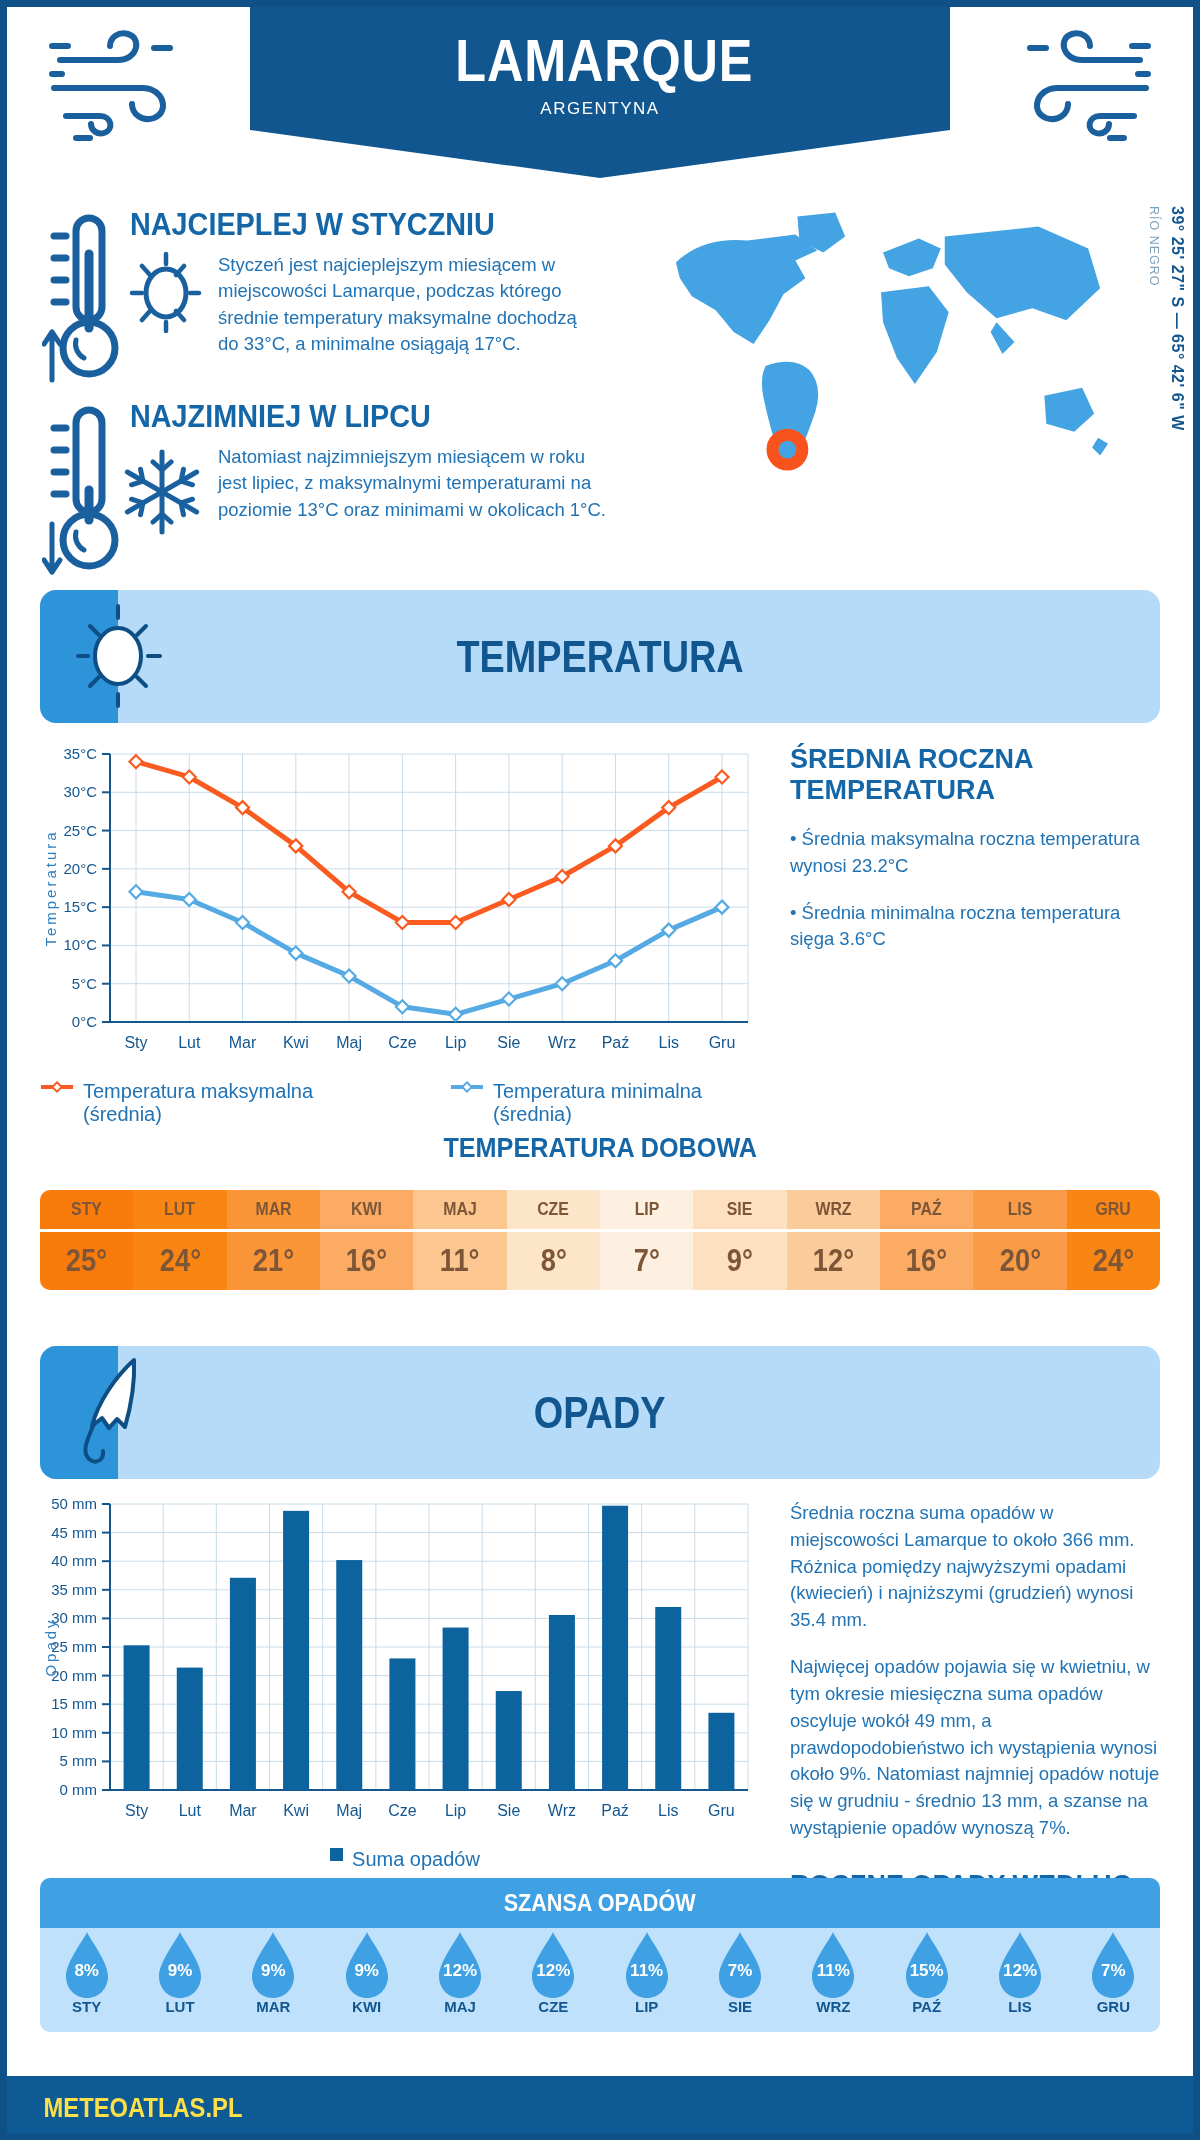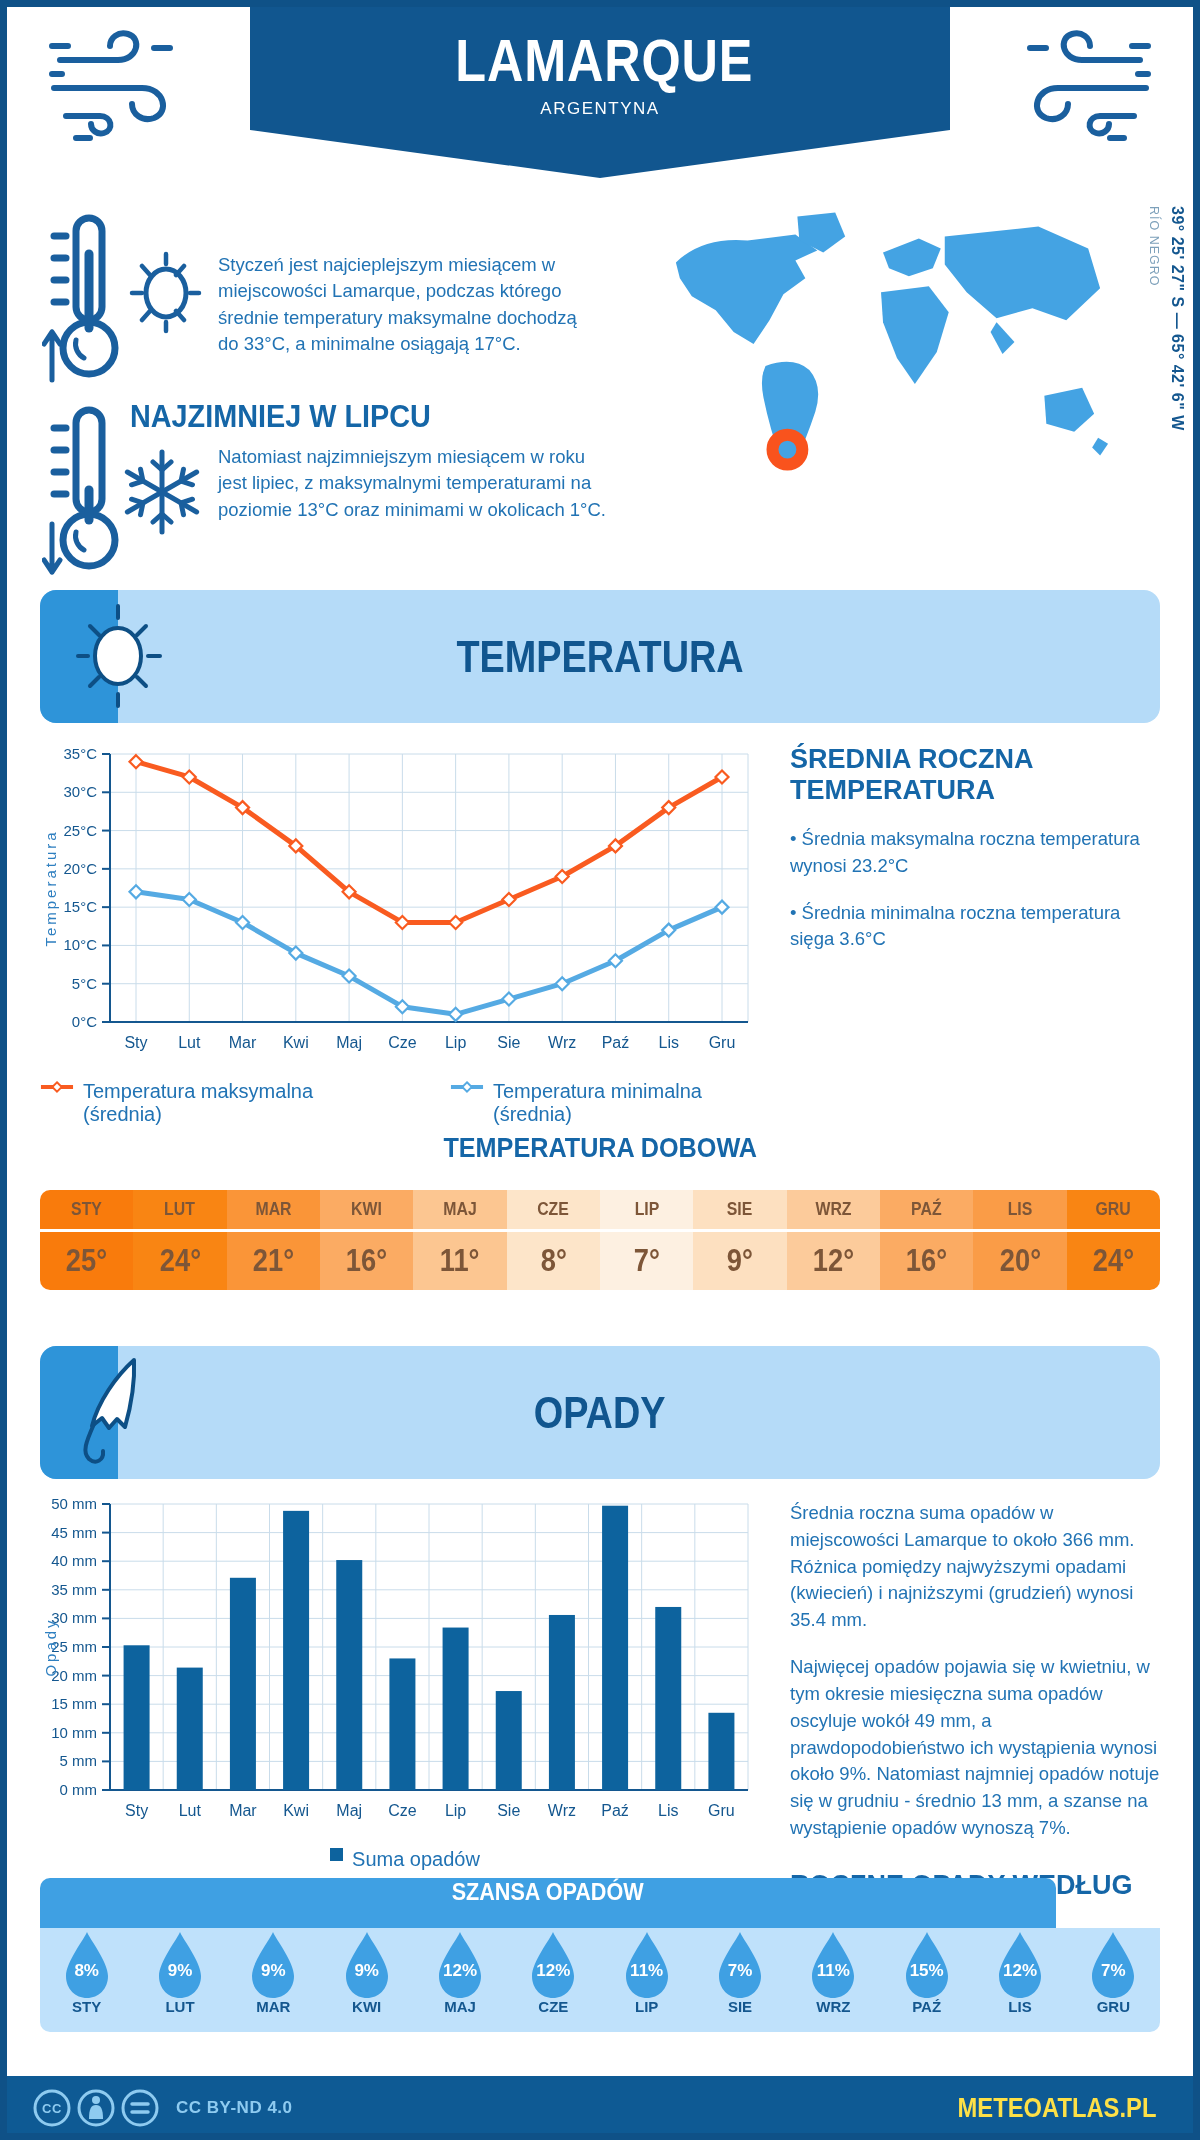--- a/index.html
+++ b/index.html
@@ -53,22 +53,22 @@
   
   .daily-table { position:absolute; left:40px; top:1190px; width:1120px; height:100px; display:grid;
     grid-template-columns:repeat(12,1fr); border-radius:10px; overflow:hidden; }
   .daily-col { display:flex; flex-direction:column; }
   .daily-col .m { height:42px; display:flex; align-items:center; justify-content:center; border-bottom:3px solid #fff;
     color:#7d5638; font-size:18px; font-weight:bold; }
   .daily-col .v { flex:1; display:flex; align-items:center; justify-content:center; color:#7d5638; font-size:31px; font-weight:bold; }
   .daily-col .m span,.daily-col .v span { display:inline-block; transform:scaleX(0.88); }
 
   
-  .chance-head { position:absolute; left:40px; top:1878px; width:1016px; height:50px; background:#3fa0e3;
-    border-radius:10px 10px 0 0; display:flex; align-items:flex-start; justify-content:center; color:#fff; font-size:24px; font-weight:bold; }
+  .chance-head { position:absolute; left:40px; top:1878px; width:1120px; height:50px; background:#3fa0e3;
+    border-radius:10px 10px 0 0; display:flex; align-items:center; justify-content:center; color:#fff; font-size:24px; font-weight:bold; }
   .chance-head span { display:inline-block; transform:scaleX(0.9); }
   .chance-row { position:absolute; left:40px; top:1928px; width:1120px; height:104px; background:#bfe1fb;
     border-radius:0 0 10px 10px; display:grid; grid-template-columns:repeat(12,1fr); }
   .drop-cell { position:relative; text-align:center; }
   .drop-cell svg { display:block; margin:2px auto 0; }
   .drop-cell .pct { position:absolute; top:33px; left:0; right:0; text-align:center; color:#fff; font-size:17px; font-weight:bold; }
   .drop-cell .mon { display:block; margin-top:-2px; color:#14578f; font-size:15px; font-weight:bold; }
 
   
   .footer { position:absolute; left:0; right:0; bottom:0; height:64px; background:#0e5a94; display:flex;
@@ -108,20 +108,21 @@
     <line x1="12" y1="24" x2="24" y2="24"></line>
       <line x1="12" y1="46" x2="24" y2="46"></line>
     <line x1="12" y1="68" x2="24" y2="68"></line>
       <line x1="12" y1="90" x2="24" y2="90"></line>
     <path d="M10 168 V120 M10 120 l-8 12 M10 120 l8 12" stroke-width="5"></path>
   </svg>
   <svg class="icon-abs" style="left:126px;top:250px" width="76" height="84" viewBox="0 0 76 84" fill="none" stroke="#1a5f9e" stroke-width="5" stroke-linecap="round">
     <ellipse cx="40" cy="43" rx="20" ry="24"></ellipse>
     <path d="M40 4 v10 M40 72 v9 M6 43 h10 M64 43 h9 M16 16 l8 9 M58 16 l-8 9 M16 70 l8 -9 M58 70 l-8 -9" stroke-width="4.5"></path>
   </svg>
+  <div class="hl-head" style="left:130px;top:206px"><span>NAJCIEPLEJ W STYCZNIU</span></div>
   <div class="hl-text" style="left:218px;top:252px;width:372px">Styczeń jest najcieplejszym miesiącem w miejscowości Lamarque, podczas którego średnie temperatury maksymalne dochodzą do 33°C, a minimalne osiągają 17°C.</div>
 
   <svg class="icon-abs" style="left:42px;top:404px" width="82" height="180" viewBox="0 0 82 180" fill="none" stroke="#1a5f9e" stroke-width="7" stroke-linecap="round">
     <rect x="34" y="6" width="26" height="102" rx="13"></rect>
     <circle cx="47" cy="136" r="26"></circle>
     <line x1="47" y1="86" x2="47" y2="116" stroke-width="9"></line>
     <path d="M34 128 a16 16 0 0 0 8 18" stroke-width="5"></path>
     <line x1="12" y1="24" x2="24" y2="24"></line>
       <line x1="12" y1="46" x2="24" y2="46"></line>
     <line x1="12" y1="68" x2="24" y2="68"></line>
@@ -570,34 +571,15 @@
       <div class="drop-cell">
         <svg width="56" height="70" viewBox="0 0 56 70">
           <path d="M28 2 C26 8 7 32 7 46 C7 59 16.4 68 28 68 C39.6 68 49 59 49 46 C49 32 30 8 28 2 Z" fill="#3fa0e3"></path>
         </svg>
         <span class="pct">7%</span>
         <span class="mon">GRU</span>
       </div>
     </div>
 
   <div class="footer">
-    <div class="lic">
-      <svg width="134" height="44" viewBox="0 0 134 44" stroke="#8ecbf0" fill="none">
-        <g>
-            <circle cx="22" cy="22" r="17" stroke-width="3"></circle>
-          <text x="22" y="27" text-anchor="middle" fill="#8ecbf0" stroke="none" font-size="13" font-weight="bold" font-family="Liberation Sans, sans-serif">CC</text>
-          </g>
-        <g>
-            <circle cx="66" cy="22" r="17" stroke-width="3"></circle>
-          <circle cx="66" cy="14" r="4" fill="#8ecbf0" stroke="none"></circle>
-          <path d="M59 33 C59 23 61 19 66 19 C71 19 73 23 73 33 Z" fill="#8ecbf0" stroke="none"></path>
-          </g>
-        <g>
-            <circle cx="110" cy="22" r="17" stroke-width="3"></circle>
-          <line x1="102" y1="18" x2="118" y2="18" stroke-width="3.5" stroke-linecap="round"></line>
-          <line x1="102" y1="26" x2="118" y2="26" stroke-width="3.5" stroke-linecap="round"></line>
-          </g>
-      </svg>
-      <span>CC BY-ND 4.0</span>
-    </div>
     <div class="site"><span>METEOATLAS.PL</span></div>
   </div>
 </div>
 
 </body></html>

